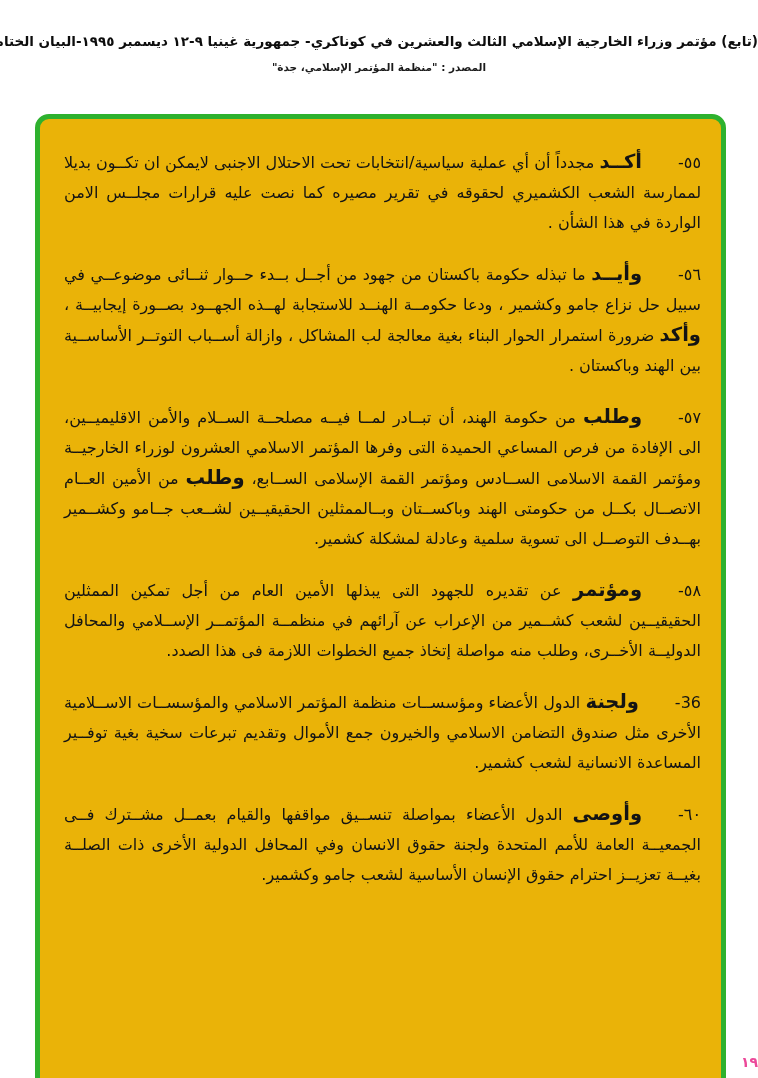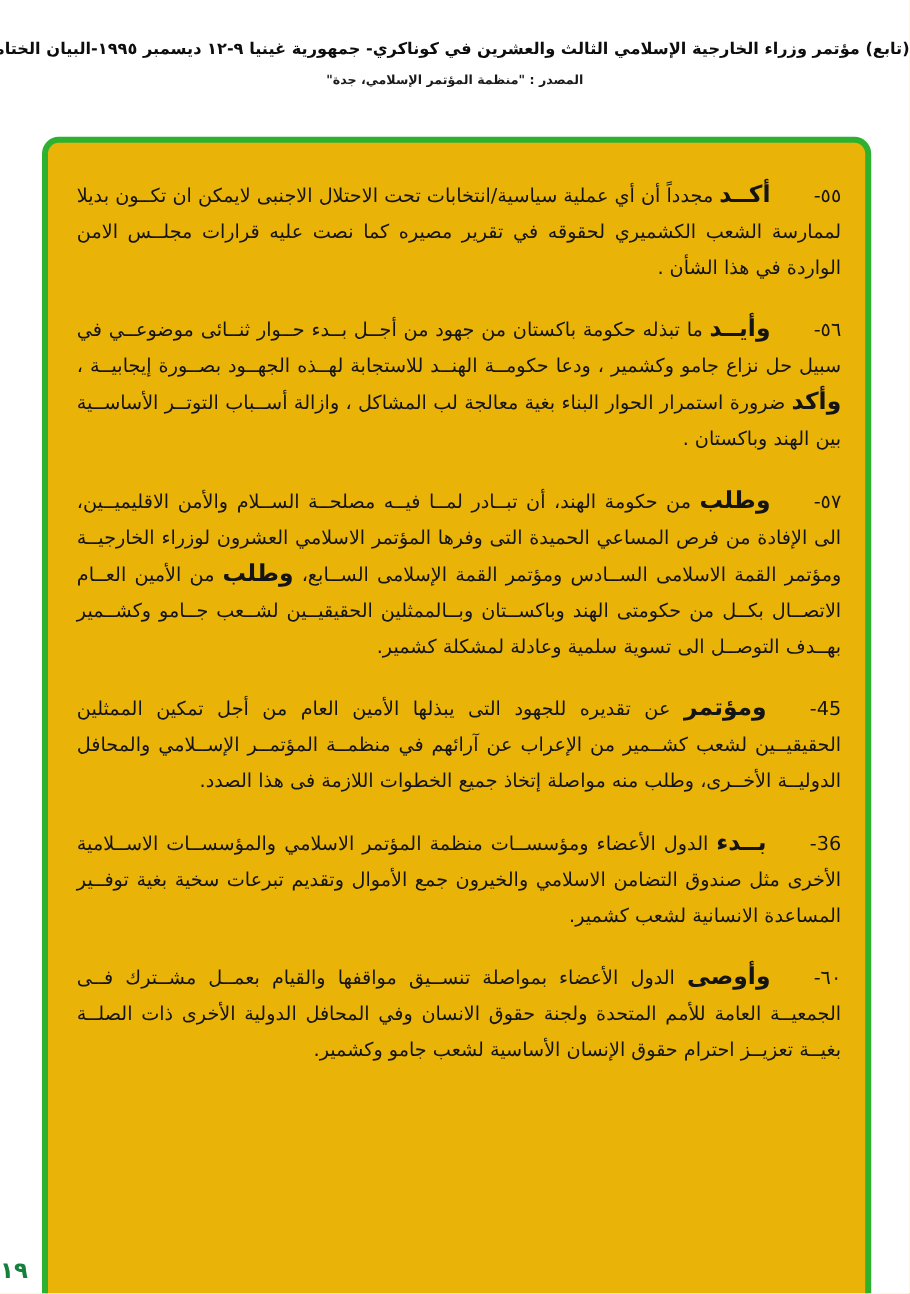--- a/index.html
+++ b/index.html
@@ -52,43 +52,43 @@
   }
   .para:last-child { margin-bottom: 0; }
   .para-num { white-space: nowrap; margin-left: 36px; }
   .seg { unicode-bidi: isolate; }
   .lead { font-weight: 700; font-size: 19.5px; }
   .page-num {
     position: absolute;
     left: 0;
     bottom: 8px;
     width: 100%;
-    text-align: left;
+    text-align: right;
     direction: rtl;
     font-weight: 700;
-    font-size: 19px;
-    color: #15803d;
+    font-size: 14px;
+    color: #ec4899;
   }
 </style>
 </head>
 <body>
 
 <div class="page">
 
   <header class="doc-header">
     <div class="doc-title">(تابع) مؤتمر وزراء الخارجية الإسلامي الثالث والعشرين في كوناكري- جمهورية غينيا ٩-١٢ ديسمبر ١٩٩٥-البيان الختامي</div>
     <div class="doc-source">المصدر : "منظمة المؤتمر الإسلامي، جدة"</div>
   </header>
 
   <div class="frame" style="border-color: rgb(46, 177, 46);">
     <div id="paragraphs">
         <p class="para"><span class="para-num">٥٥-</span><span class="seg lead">أكــد</span><span class="seg"> مجدداً أن أي عملية سياسية/انتخابات تحت الاحتلال الاجنبى لايمكن ان تكــون بديلا لممارسة الشعب الكشميري لحقوقه في تقرير مصيره  كما نصت عليه قرارات مجلــس الامن الواردة في هذا الشأن .</span></p>
         <p class="para"><span class="para-num">٥٦-</span><span class="seg lead">وأيــد</span><span class="seg"> ما تبذله حكومة باكستان من جهود من أجــل بــدء حــوار ثنــائى موضوعــي في سبيل حل نزاع جامو وكشمير ، ودعا حكومــة الهنــد للاستجابة لهــذه الجهــود بصــورة إيجابيــة ، </span><span class="seg lead">وأكد</span><span class="seg"> ضرورة استمرار الحوار البناء بغية معالجة لب المشاكل ، وازالة أســباب التوتــر الأساســية بين الهند وباكستان .</span></p>
         <p class="para"><span class="para-num">٥٧-</span><span class="seg lead">وطلب</span><span class="seg"> من حكومة الهند، أن تبــادر لمــا فيــه مصلحــة الســلام والأمن الاقليميــين، الى الإفادة من فرص المساعي الحميدة التى وفرها المؤتمر الاسلامي العشرون لوزراء الخارجيــة ومؤتمر القمة الاسلامى الســادس ومؤتمر القمة الإسلامى الســابع، </span><span class="seg lead">وطلب</span><span class="seg"> من الأمين العــام الاتصــال بكــل من حكومتى الهند وباكســتان وبــالممثلين الحقيقيــين لشــعب جــامو وكشــمير بهــدف التوصــل الى تسوية سلمية وعادلة لمشكلة كشمير.</span></p>
-        <p class="para"><span class="para-num">45-</span><span class="seg lead">ومؤتمر</span><span class="seg"> عن تقديره للجهود التى يبذلها الأمين العام من أجل تمكين الممثلين الحقيقيــين لشعب كشــمير من الإعراب عن آرائهم في منظمــة المؤتمــر الإســلامي والمحافل الدوليــة الأخــرى، وطلب منه مواصلة إتخاذ جميع الخطوات اللازمة فى هذا الصدد.</span></p>
-        <p class="para"><span class="para-num">36-</span><span class="seg lead">بــدء</span><span class="seg"> الدول الأعضاء ومؤسســات منظمة المؤتمر الاسلامي والمؤسســات الاســلامية الأخرى مثل صندوق التضامن الاسلامي والخيرون جمع الأموال وتقديم تبرعات سخية بغية توفــير المساعدة الانسانية لشعب كشمير.</span></p>
+        <p class="para"><span class="para-num">٥٨-</span><span class="seg lead">ومؤتمر</span><span class="seg"> عن تقديره للجهود التى يبذلها الأمين العام من أجل تمكين الممثلين الحقيقيــين لشعب كشــمير من الإعراب عن آرائهم في منظمــة المؤتمــر الإســلامي والمحافل الدوليــة الأخــرى، وطلب منه مواصلة إتخاذ جميع الخطوات اللازمة فى هذا الصدد.</span></p>
+        <p class="para"><span class="para-num">36-</span><span class="seg lead">ولجنة</span><span class="seg"> الدول الأعضاء ومؤسســات منظمة المؤتمر الاسلامي والمؤسســات الاســلامية الأخرى مثل صندوق التضامن الاسلامي والخيرون جمع الأموال وتقديم تبرعات سخية بغية توفــير المساعدة الانسانية لشعب كشمير.</span></p>
         <p class="para"><span class="para-num">٦٠-</span><span class="seg lead">وأوصى</span><span class="seg"> الدول الأعضاء بمواصلة تنســيق مواقفها والقيام بعمــل مشــترك فــى الجمعيــة العامة للأمم المتحدة ولجنة حقوق الانسان وفي المحافل الدولية الأخرى ذات الصلــة بغيــة تعزيــز احترام حقوق الإنسان الأساسية لشعب جامو وكشمير.</span></p>
       </div>
   </div>
 
   <div class="page-num">١٩</div>
 
 </div>
 
 </body></html>

